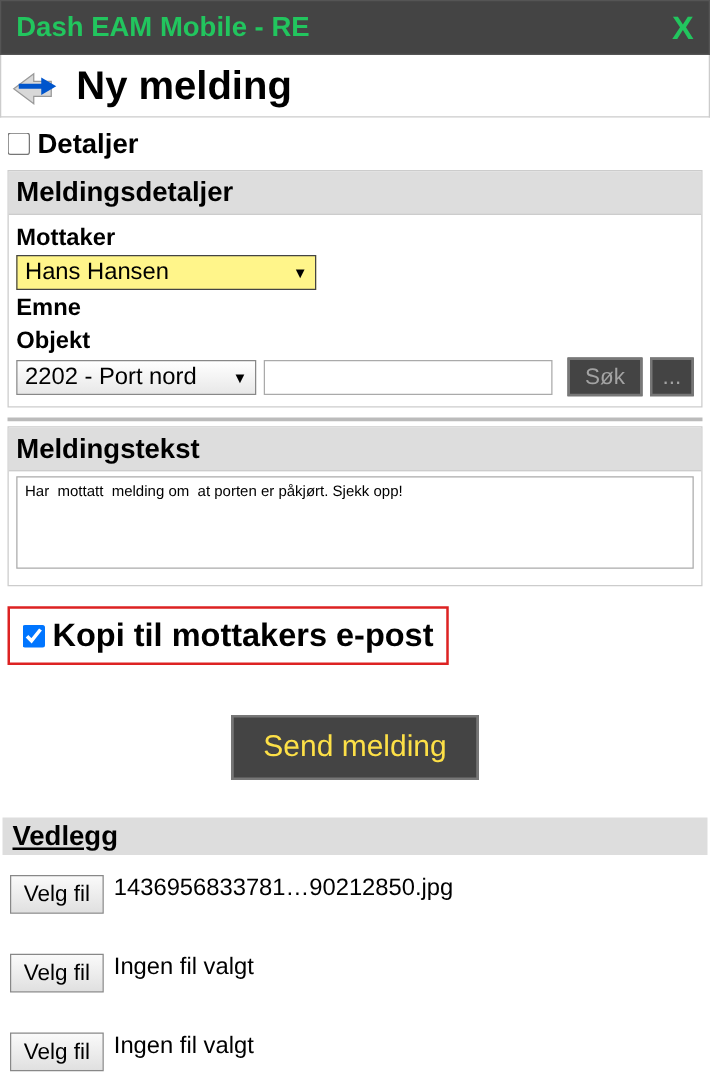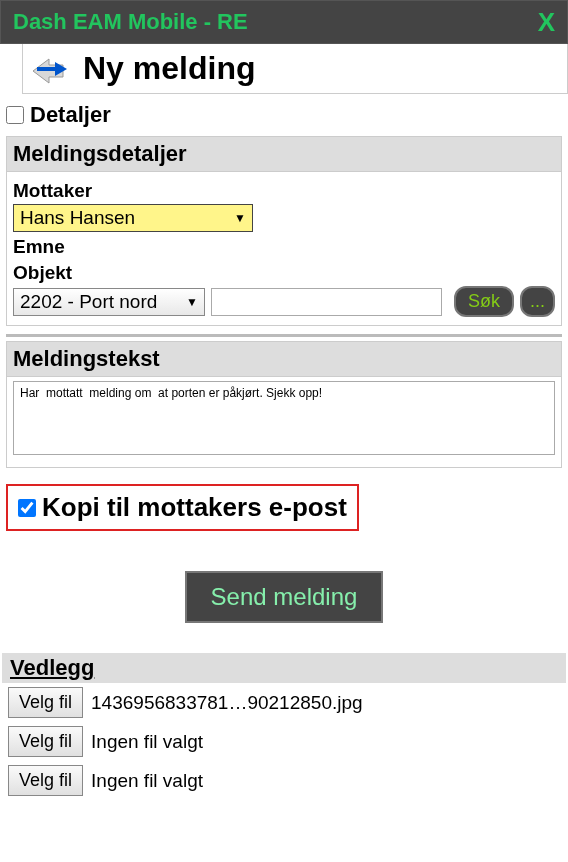--- a/index.html
+++ b/index.html
@@ -1,21 +1,21 @@
 <!DOCTYPE html>
 <html><head>
 <meta charset="utf-8">
 <style>
   * { box-sizing: border-box; margin: 0; padding: 0; }
   body { font-family: Arial, Helvetica, sans-serif; width: 568px; height: 862px; background: #fff; font-size: 16px; }
   
   .titlebar { background: #444; color: #22c55e; font-weight: bold; font-size: 22px; height: 44px; display: flex; align-items: center; justify-content: space-between; padding: 0 12px; border: 1px solid #555; }
   .titlebar .close { font-size: 26px; font-weight: bold; cursor: pointer; }
   
-  .page-heading { display: flex; align-items: center; gap: 10px; padding: 6px 8px; border: 1px solid #ccc; border-top: none; margin-left: 22px; }
+  .page-heading { display: flex; align-items: center; gap: 10px; padding: 6px 8px; border: 1px solid #ccc; border-top: none; }
   .page-heading .icon-wrap { width: 42px; height: 36px; position: relative; }
   .page-heading h1 { font-size: 32px; font-weight: bold; }
   
   .details-row { display: flex; align-items: center; gap: 6px; padding: 8px 6px; font-weight: bold; font-size: 22px; }
   .details-row input[type=checkbox] { width: 18px; height: 18px; }
   
   .section { margin: 0 6px 8px 6px; border: 1px solid #ccc; }
   .section-header { background: #ddd; font-weight: bold; font-size: 22px; padding: 4px 6px; border-bottom: 1px solid #ccc; }
   .section-body { padding: 4px 6px 8px 6px; }
   
@@ -23,34 +23,34 @@
   
   .select-yellow { background: #fff58a; border: 1px solid #444; font-size: 19px; padding: 2px 6px; width: 240px; margin-top: 2px; position: relative; display: flex; justify-content: space-between; align-items: center; cursor: pointer; }
   .select-yellow .arrow { font-size: 12px; }
   
   .input-yellow { background: #fff58a; border: 1px solid #aaa; border-top: 1px solid #888; font-size: 19px; padding: 2px 4px; width: 480px; margin-top: 2px; }
   
   .objekt-row { display: flex; align-items: center; gap: 6px; margin-top: 2px; }
   .select-gray { background: linear-gradient(#fff,#e8e8e8); border: 1px solid #888; font-size: 19px; padding: 2px 6px; width: 220px; display: flex; justify-content: space-between; align-items: center; cursor: pointer; }
   .select-gray .arrow { font-size: 12px; }
   .obj-input { border: 1px solid #aaa; height: 28px; padding: 2px 4px; flex: 0 0 150px; font-size: 17px; }
-  .btn-dark { background: #444; color: #84cc16; border: 2px solid #777; border-radius: 12px; padding: 3px 12px; font-size: 18px; cursor: pointer; }
+  .btn-dark { background: #444; color: #a3a3a3; border: 2px solid #777; border-radius: 0; padding: 3px 12px; font-size: 18px; cursor: pointer; }
   .btn-dark.small { padding: 3px 8px; }
   
   .textarea { border: 1px solid #aaa; width: 100%; height: 74px; font-size: 12px; padding: 4px 6px; resize: none; font-family: inherit; }
   
   .copy-row { display: inline-flex; align-items: center; gap: 6px; border: 2px solid #d22; padding: 6px 10px; margin: 8px 6px 0 6px; background: #fff; }
   .copy-row input[type=checkbox] { width: 18px; height: 18px; }
   .copy-row label { font-weight: bold; font-size: 26px; }
   
   .send-wrap { text-align: center; margin: 40px 0 30px 0; }
-  .btn-send { background: #444; color: #86efac; border: 2px solid #777; padding: 10px 24px; font-size: 24px; cursor: pointer; }
+  .btn-send { background: #444; color: #fde047; border: 2px solid #777; padding: 10px 24px; font-size: 24px; cursor: pointer; }
   
   .attach-header { background: #ddd; font-weight: bold; font-size: 22px; padding: 2px 8px; margin: 0 2px; text-decoration: underline; }
-  .attach-row { display: flex; align-items: center; gap: 8px; padding: 4px 8px; font-size: 19px; }
+  .attach-row { display: flex; align-items: flex-start; gap: 8px; padding: 16px 8px; font-size: 19px; }
   .btn-file { background: linear-gradient(#fafafa,#e0e0e0); border: 1px solid #888; padding: 4px 10px; font-size: 18px; cursor: pointer; }
   
   .divider-thick { border: none; border-top: 3px solid #bbb; margin: 4px 6px; }
 </style>
 </head>
 <body>
 
 
 
 <div class="titlebar">

